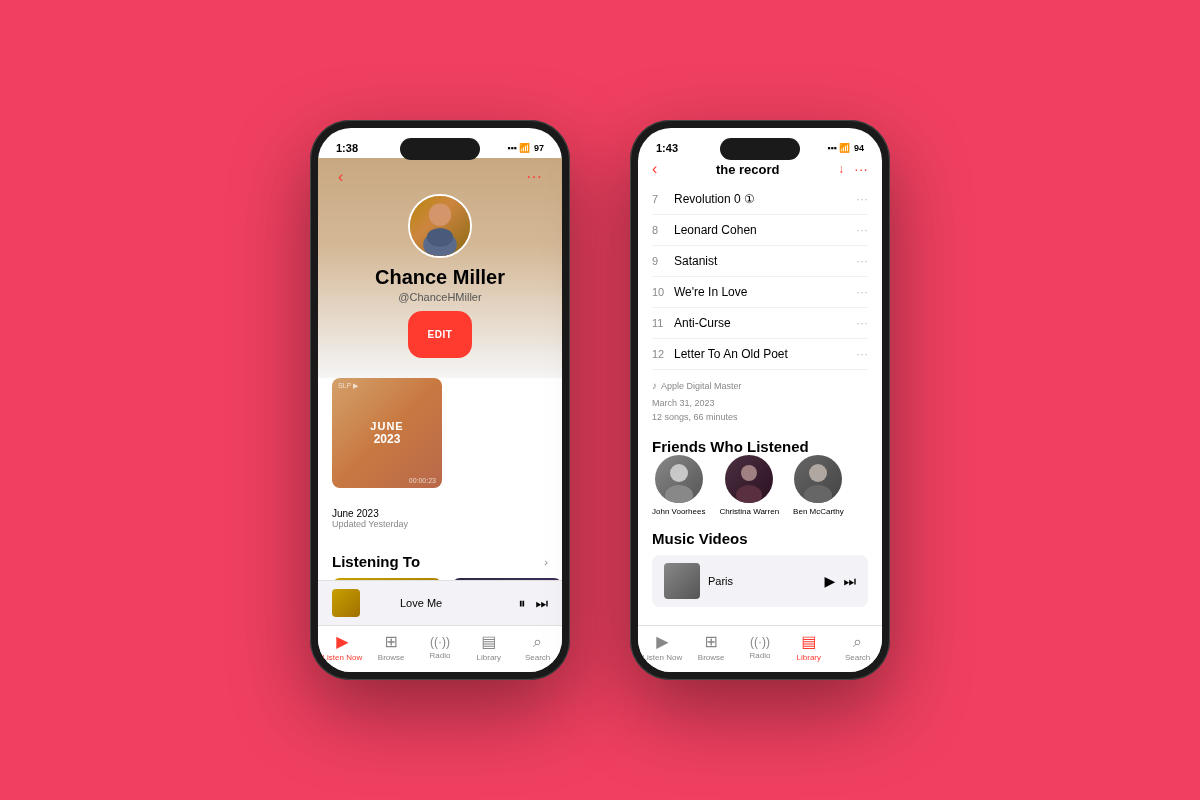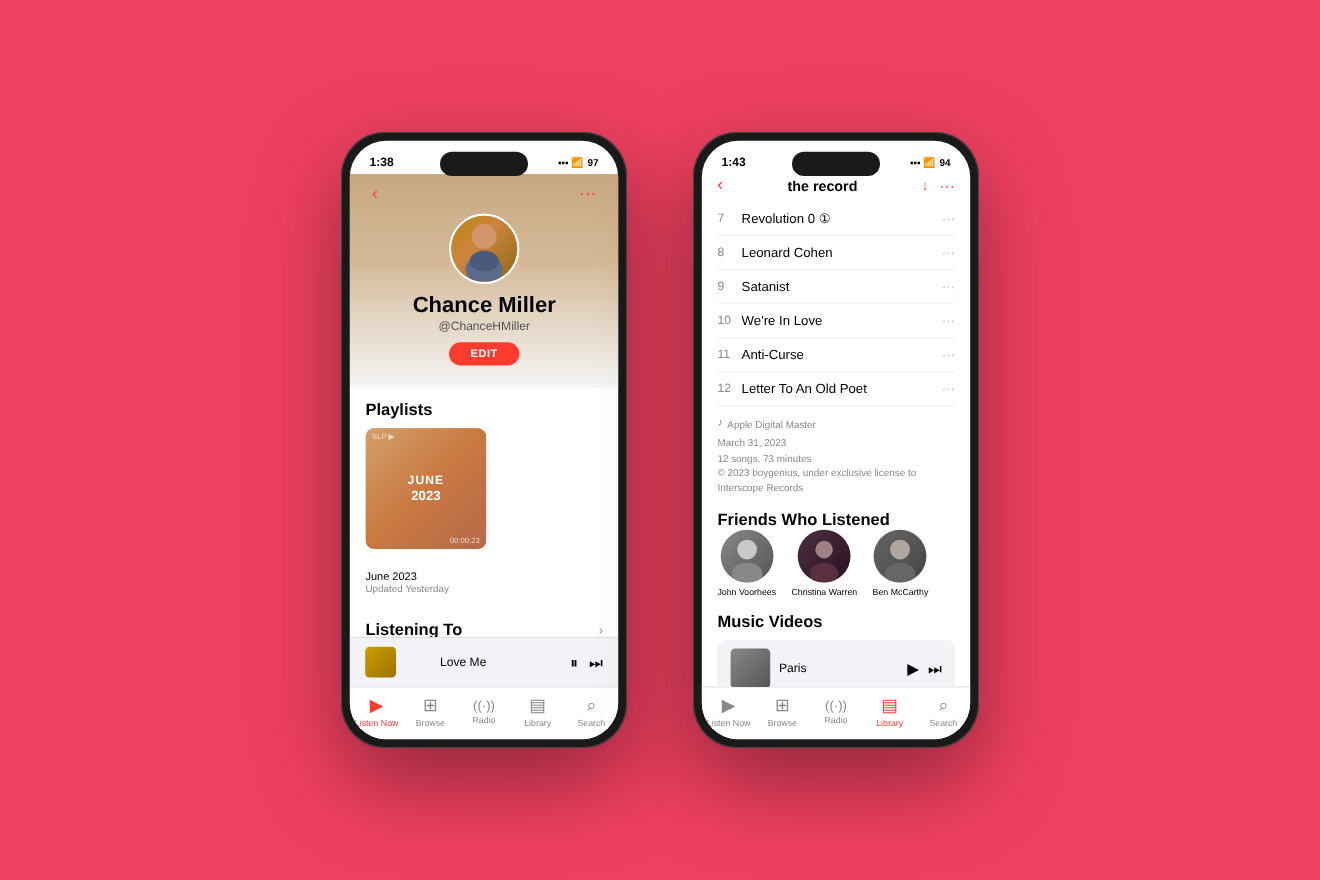--- a/index.html
+++ b/index.html
@@ -139,21 +139,21 @@
     .user-handle {
       font-size: 11px;
       color: #555;
       margin-bottom: 8px;
     }
     .edit-button {
       background: #ff3b30;
       color: #fff;
       font-size: 10px;
       font-weight: 700;
-      padding: 5px 20px;
+      padding: 18px 20px;
       border-radius: 14px;
       letter-spacing: 0.5px;
     }
 
     .section-title {
       font-size: 15px;
       font-weight: 700;
       padding: 12px 14px 8px;
       color: #000;
     }
@@ -381,21 +381,20 @@
               <ellipse cx="32" cy="52" rx="18" ry="14" fill="#5a6a8a"></ellipse>
               <ellipse cx="32" cy="44" rx="14" ry="10" fill="#4a5a7a"></ellipse>
             </svg>
           </div>
         </div>
         <div class="user-name">Chance Miller</div>
         <div class="user-handle">@ChanceHMiller</div>
         <div class="edit-button">EDIT</div>
       </div>
 
-      <div class="section-title">Playlists</div>
       <div class="playlist-scroll">
 
         <div class="playlist-card">
           <div class="playlist-thumb">
             <div class="june-thumb">
               <span class="june-slp">SLP ▶</span>
               <span class="june-text">JUNE</span>
               <span class="june-year">2023</span>
               <span class="june-time">00:00:23</span>
             </div>
@@ -518,22 +517,21 @@
         </div>
       </div>
 
       <div class="album-meta">
         <div class="meta-badge">
           <span class="meta-badge-icon">♪</span>
           <span class="meta-badge-text">Apple Digital Master</span>
         </div>
         <div class="meta-info">
           <span>March 31, 2023</span><br>
-          <span>12 songs, 73 minutes</span><br>
-          <span>© 2023 boygenius, under exclusive license to Interscope Records</span>
+          <span>12 songs, 66 minutes</span><br>
         </div>
       </div>
 
       <div class="friends-section">
         <div class="friends-title">Friends Who Listened</div>
         <div class="friends-row">
           <div class="friend-item">
             <div class="friend-avatar fa1">
               <svg width="48" height="48" viewBox="0 0 48 48">
                 <circle cx="24" cy="18" r="9" fill="#c8c8c8"></circle>

